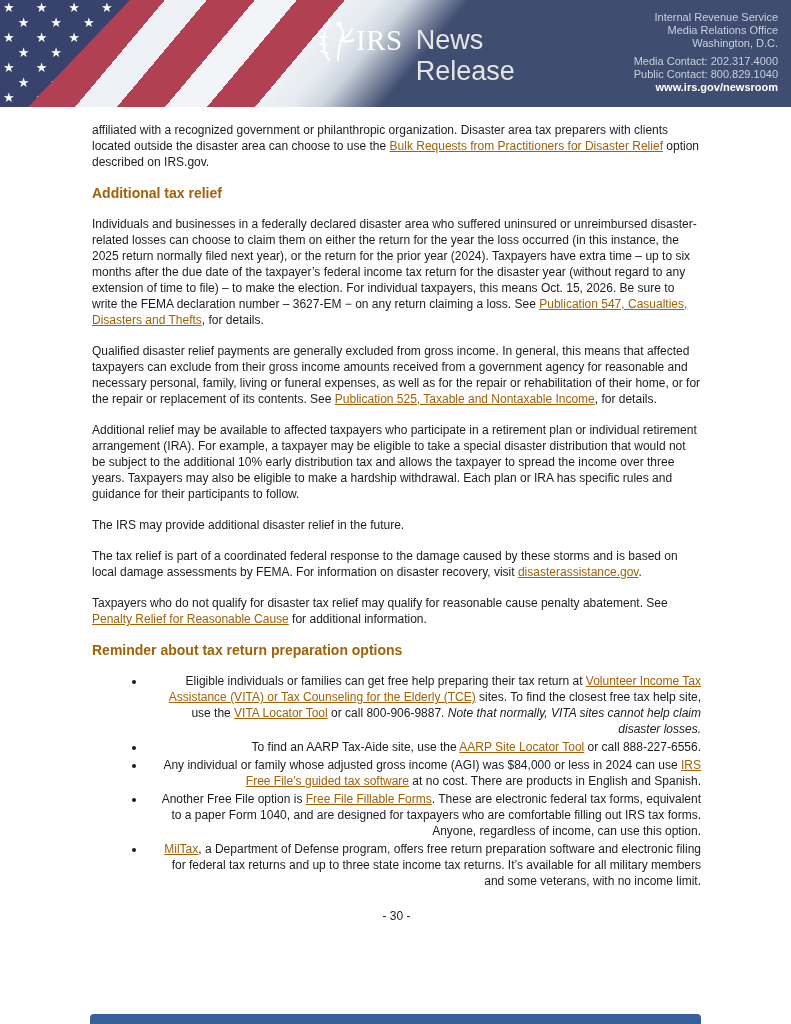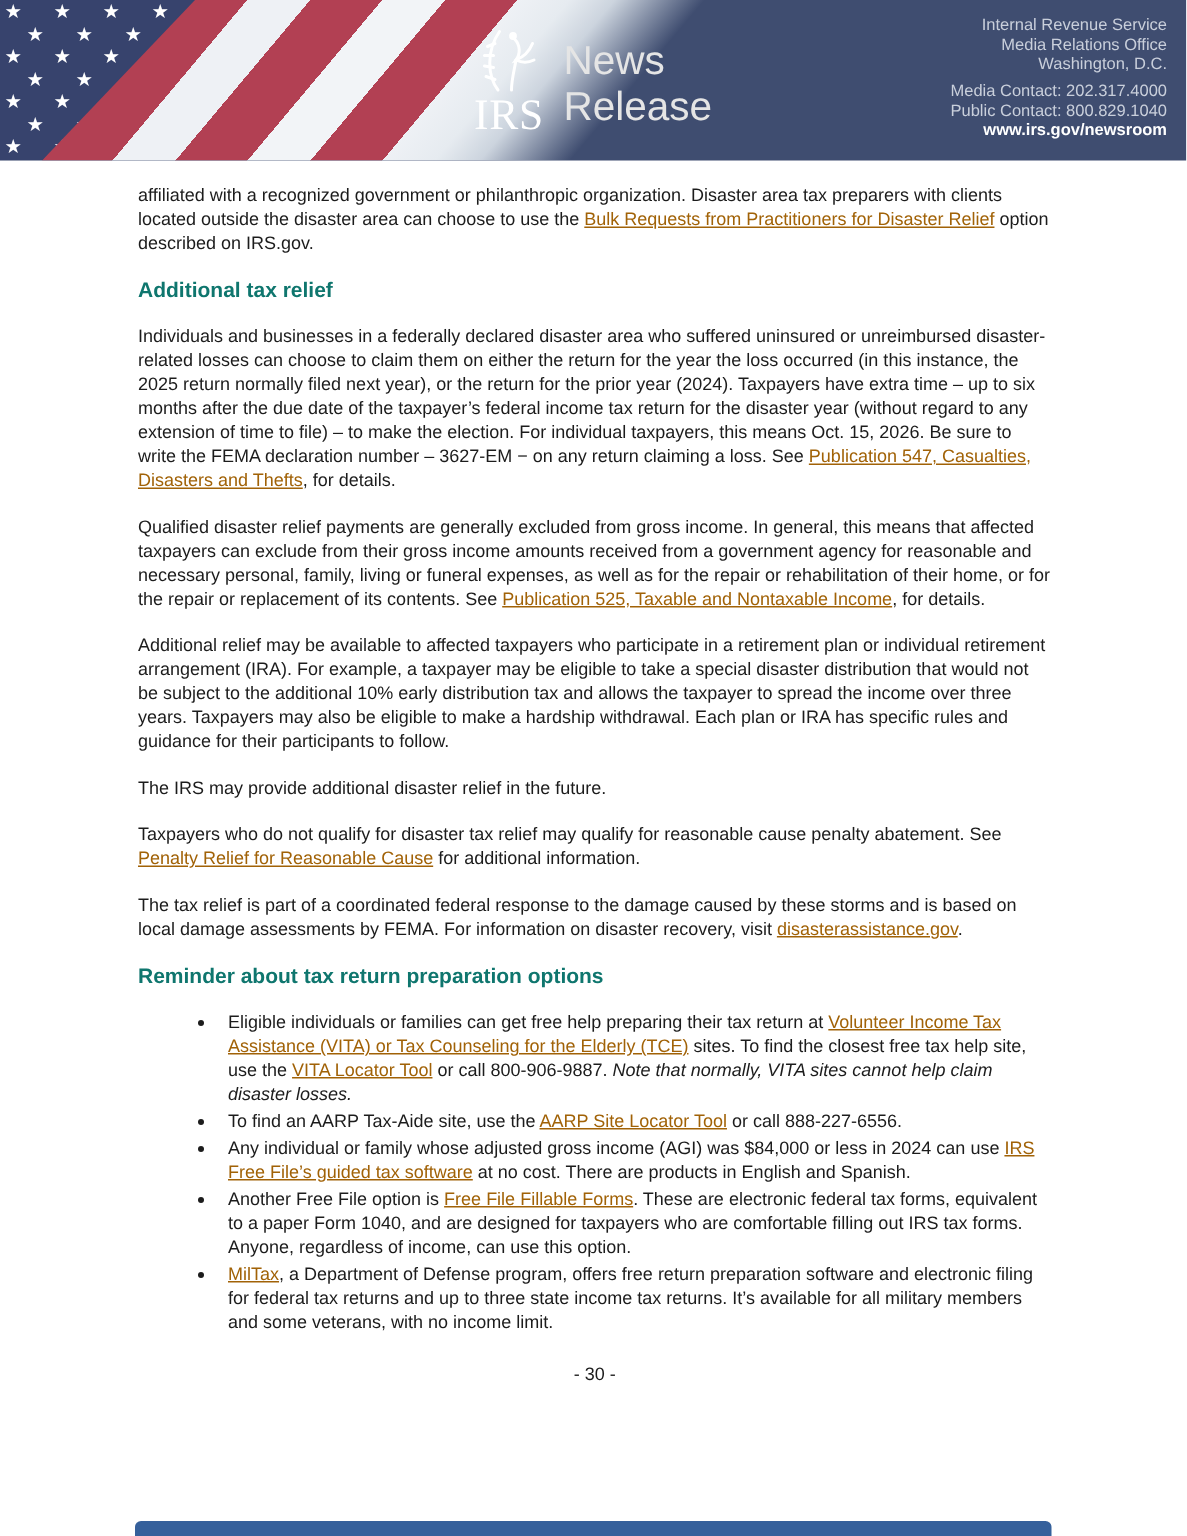--- a/index.html
+++ b/index.html
@@ -26,36 +26,36 @@
     position:absolute; top:0; left:0; bottom:0; width:165px; background:#37436d;
     clip-path:polygon(0 0, 130px 0, 28px 100%, 0 100%); z-index:2;
   }
   .star-row {
     position:absolute; left:3px; color:#fff; font-size:13px; line-height:15px;
     letter-spacing:21px; white-space:nowrap; user-select:none;
   }
   .star-row.odd { left:-15px; }
 
   .logo-block { position:absolute; left:316px; top:18px; display:flex; align-items:flex-start; gap:13px; z-index:3; }
-  .emblem { display:flex; flex-direction:column; align-items:center; }
+  .emblem { display:flex; flex-direction:row; align-items:center; }
   .irs-text { font-family:"Liberation Serif", serif; color:#fff; font-size:29px; line-height:30px; letter-spacing:0.5px; }
   .news-release { color:#e5e5e5; font-size:27px; line-height:31px; margin-top:7px; font-weight:400; }
 
   .contact { position:absolute; right:13px; top:11px; text-align:right; color:#c9cfdb; font-size:11px; line-height:13px; z-index:3; }
   .contact .group2 { margin-top:5px; }
   .contact .site { font-weight:bold; color:#ffffff; }
 
   
   .content { position:absolute; top:107px; left:92px; width:609px; color:#1c1c1c; font-size:12px; line-height:16px; }
   .content p { margin:15px 0; }
-  .content h2 { font-size:14px; color:#0f766e; margin:6px 0 15px; font-weight:bold; }
+  .content h2 { font-size:14px; color:#a16207; margin:6px 0 15px; font-weight:bold; }
   a.lnk { color:#a16207; text-decoration:underline; cursor:pointer; }
   .it { font-style:italic; }
   .content ul { margin:14px 0 0 0; padding-left:54px; }
-  .content li { margin:0 0 2px 0; padding-left:6px; }
+  .content li { margin:0 0 2px 0; padding-left:6px;text-align:right; }
   .page-num { text-align:center; margin-top:19px; }
 
   
   .bottom-bar { position:absolute; left:90px; bottom:0; width:611px; height:10px; background:#35609b; border-radius:4px 4px 0 0; }
 </style>
 </head>
 <body>
 
 <div class="page">
 
@@ -113,23 +113,23 @@
     <h2>Additional tax relief</h2>
 
     <p><span>Individuals and businesses in a federally declared disaster area who suffered uninsured or unreimbursed disaster-related losses can choose to claim them on either the return for the year the loss occurred (in this instance, the 2025 return normally filed next year), or the return for the prior year (2024). Taxpayers have extra time – up to six months after the due date of the taxpayer’s federal income tax return for the disaster year (without regard to any extension of time to file) – to make the election. For individual taxpayers, this means Oct. 15, 2026. Be sure to write the FEMA declaration number – 3627-EM − on any return claiming a loss. See </span><a class="lnk">Publication 547, Casualties, Disasters and Thefts</a><span>, for details.</span></p>
 
     <p><span>Qualified disaster relief payments are generally excluded from gross income. In general, this means that affected taxpayers can exclude from their gross income amounts received from a government agency for reasonable and necessary personal, family, living or funeral expenses, as well as for the repair or rehabilitation of their home, or for the repair or replacement of its contents. See </span><a class="lnk">Publication 525, Taxable and Nontaxable Income</a><span>, for details.</span></p>
 
     <p><span>Additional relief may be available to affected taxpayers who participate in a retirement plan or individual retirement arrangement (IRA). For example, a taxpayer may be eligible to take a special disaster distribution that would not be subject to the additional 10% early distribution tax and allows the taxpayer to spread the income over three years. Taxpayers may also be eligible to make a hardship withdrawal. Each plan or IRA has specific rules and guidance for their participants to follow.</span></p>
 
     <p><span>The IRS may provide additional disaster relief in the future.</span></p>
 
+    <p><span>The tax relief is part of a coordinated federal response to the damage caused by these storms and is based on local damage assessments by FEMA. For information on disaster recovery, visit </span><a class="lnk">disasterassistance.gov</a><span>.</span></p>
+
     <p><span>Taxpayers who do not qualify for disaster tax relief may qualify for reasonable cause penalty abatement. See </span><a class="lnk">Penalty Relief for Reasonable Cause</a><span> for additional information.</span></p>
-
-    <p><span>The tax relief is part of a coordinated federal response to the damage caused by these storms and is based on local damage assessments by FEMA. For information on disaster recovery, visit </span><a class="lnk">disasterassistance.gov</a><span>.</span></p>
 
     <h2>Reminder about tax return preparation options</h2>
 
     <ul>
       <li><span>Eligible individuals or families can get free help preparing their tax return at </span><a class="lnk">Volunteer Income Tax Assistance (VITA) or Tax Counseling for the Elderly (TCE)</a><span> sites. To find the closest free tax help site, use the </span><a class="lnk">VITA Locator Tool</a><span> or call 800-906-9887. </span><span class="it">Note that normally, VITA sites cannot help claim disaster losses.</span></li>
       <li><span>To find an AARP Tax-Aide site, use the </span><a class="lnk">AARP Site Locator Tool</a><span> or call 888-227-6556.</span></li>
       <li><span>Any individual or family whose adjusted gross income (AGI) was $84,000 or less in 2024 can use </span><a class="lnk">IRS Free File’s guided tax software</a><span> at no cost. There are products in English and Spanish.</span></li>
       <li><span>Another Free File option is </span><a class="lnk">Free File Fillable Forms</a><span>. These are electronic federal tax forms, equivalent to a paper Form 1040, and are designed for taxpayers who are comfortable filling out IRS tax forms. Anyone, regardless of income, can use this option.</span></li>
       <li><a class="lnk">MilTax</a><span>, a Department of Defense program, offers free return preparation software and electronic filing for federal tax returns and up to three state income tax returns. It’s available for all military members and some veterans, with no income limit.</span></li>
     </ul>

